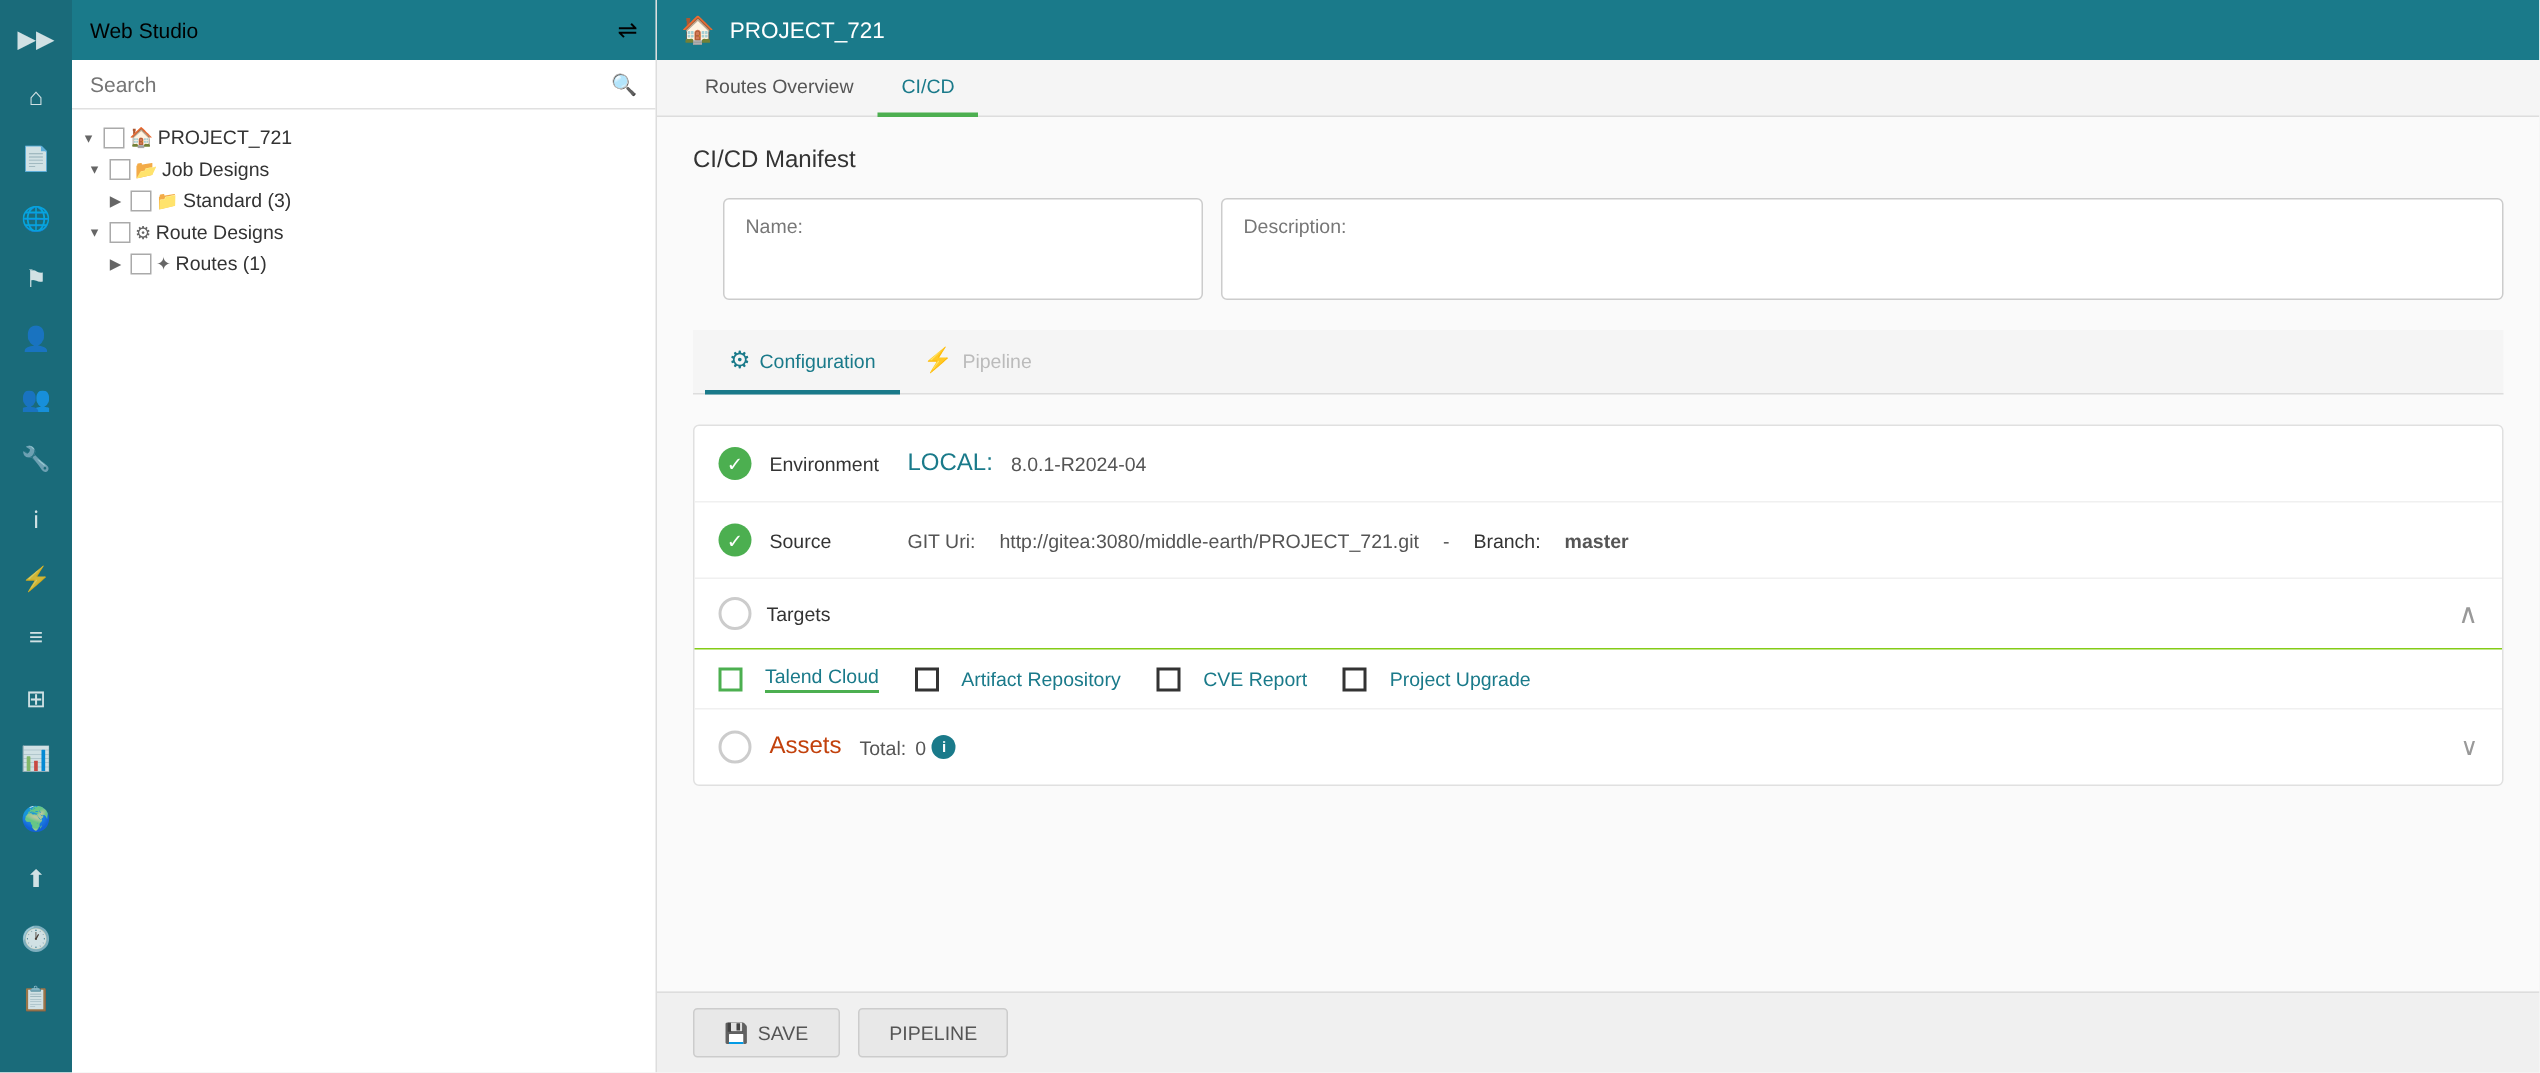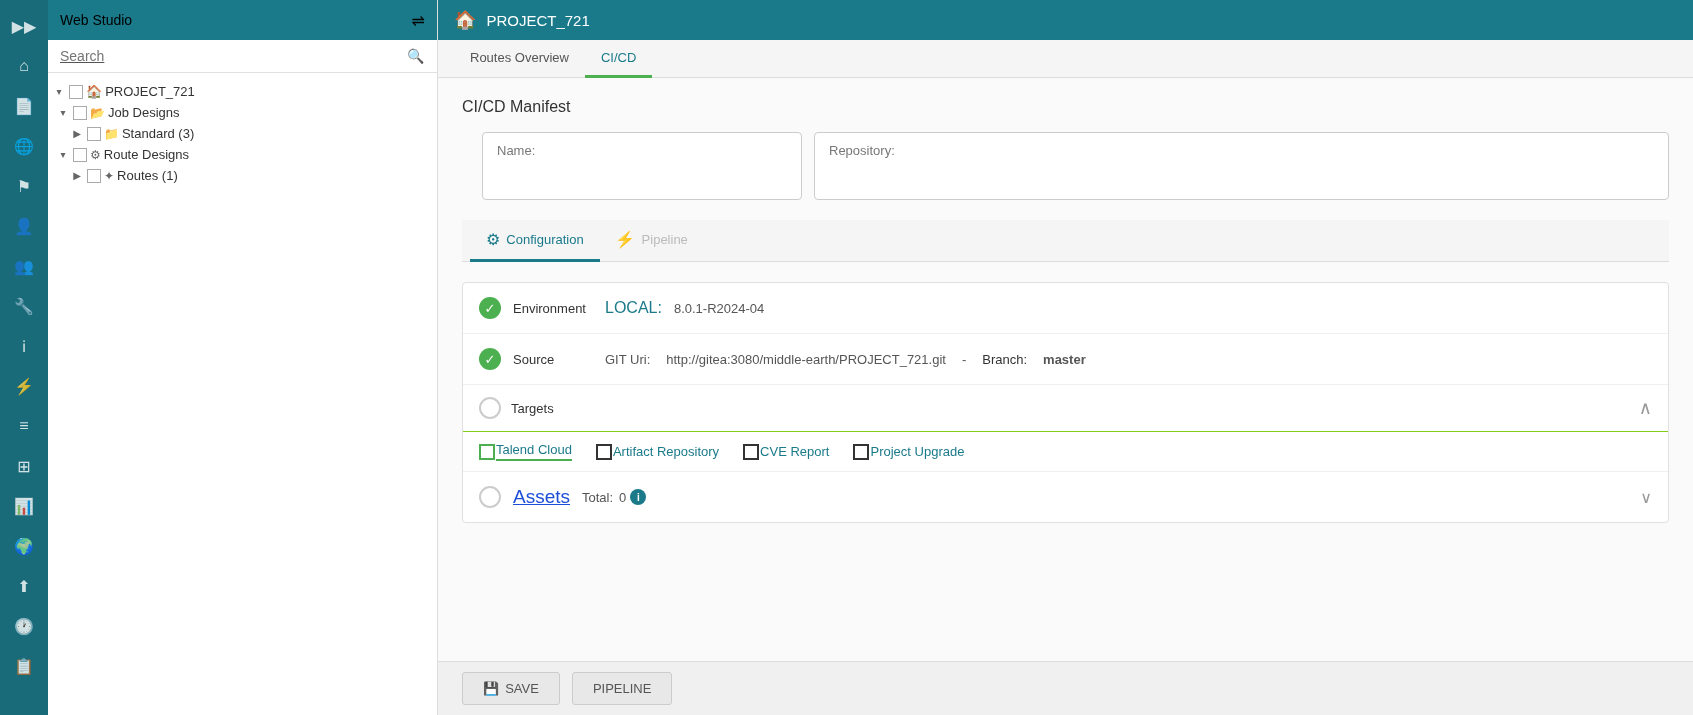--- a/index.html
+++ b/index.html
@@ -62,21 +62,20 @@
       gap: 8px;
       flex-shrink: 0;
     }
     .search-bar input {
       border: none;
       outline: none;
       font-size: 13px;
       flex: 1;
       background: transparent;
       color: #555;
-      text-decoration: underline;
     }
     .search-icon { color: #999; font-size: 14px; }
 
     .tree-container {
       flex: 1;
       overflow-y: auto;
       padding: 8px 0;
       font-size: 13px;
     }
     .tree-item {
@@ -272,21 +271,21 @@
 
     .target-tabs {
       display: flex;
       padding: 10px 16px;
       gap: 24px;
       border-bottom: 1px solid #f0f0f0;
     }
     .target-tab-item {
       display: flex;
       align-items: center;
-      gap: 1px;
+      gap: 15px;
       cursor: pointer;
     }
     .target-checkbox {
       width: 16px; height: 16px;
       border: 2px solid #333;
       background: white;
       display: flex; align-items: center; justify-content: center;
       flex-shrink: 0;
     }
     .target-checkbox.selected {
@@ -302,24 +301,23 @@
       padding-bottom: 2px;
     }
 
     .assets-row {
       display: flex;
       align-items: center;
       padding: 14px 16px;
       gap: 12px;
     }
     .assets-label {
-      font-size: 19px;
-      font-weight: 500;
-      color: #1d4ed8;
-      text-decoration: underline;
+      font-size: 16px;
+      font-weight: 500;
+      color: #c2410c;
     }
     .assets-total {
       font-size: 13px;
       color: #555;
       display: flex;
       align-items: center;
       gap: 4px;
     }
     .info-badge {
       width: 16px; height: 16px;
@@ -444,21 +442,21 @@
   </div>
 
   <div class="content-area">
     <div class="section-title">CI/CD Manifest</div>
 
     <div class="name-desc-row">
       <div class="name-field">
         <span style="color:#777; font-size:13px;">Name:</span>
       </div>
       <div class="desc-field">
-        <span style="color:#777; font-size:13px;">Repository:</span>
+        <span style="color:#777; font-size:13px;">Description:</span>
       </div>
     </div>
 
     <div class="sub-tabs">
       <div class="sub-tab active">
         <span class="sub-tab-icon">⚙</span>
         <span>Configuration</span>
       </div>
       <div class="sub-tab">
         <span class="sub-tab-icon" style="color:#bbb;">⚡</span>

